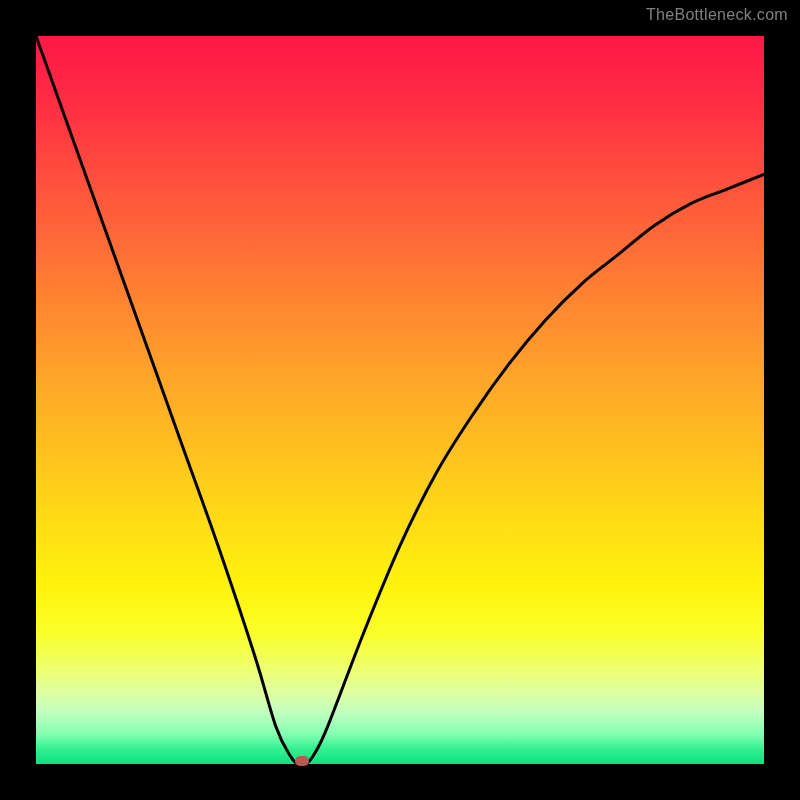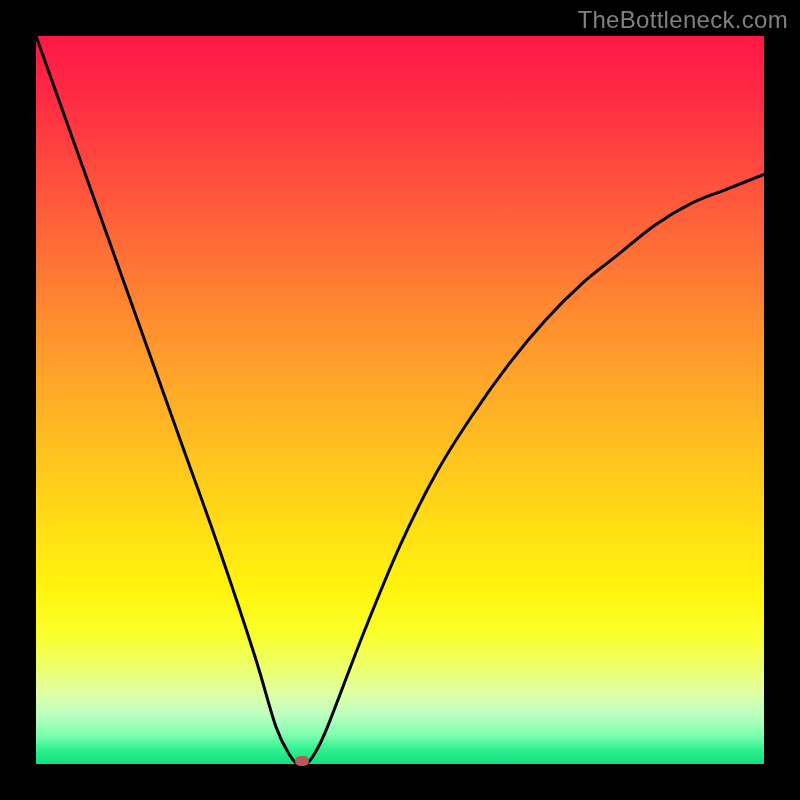--- a/index.html
+++ b/index.html
@@ -43,21 +43,21 @@
       #80ffb0 96%,
       #30f090 98%,
       #10e080 100%
     );
   }
   .watermark {
     position: absolute;
     top: 6px;
     right: 12px;
     color: #808080;
-    font-size: 24px;
+    font-size: 16px;
     letter-spacing: 0.3px;
     font-weight: 500;
   }
   svg.curve {
     position: absolute;
     top: 0;
     left: 0;
     width: 728px;
     height: 728px;
   }

